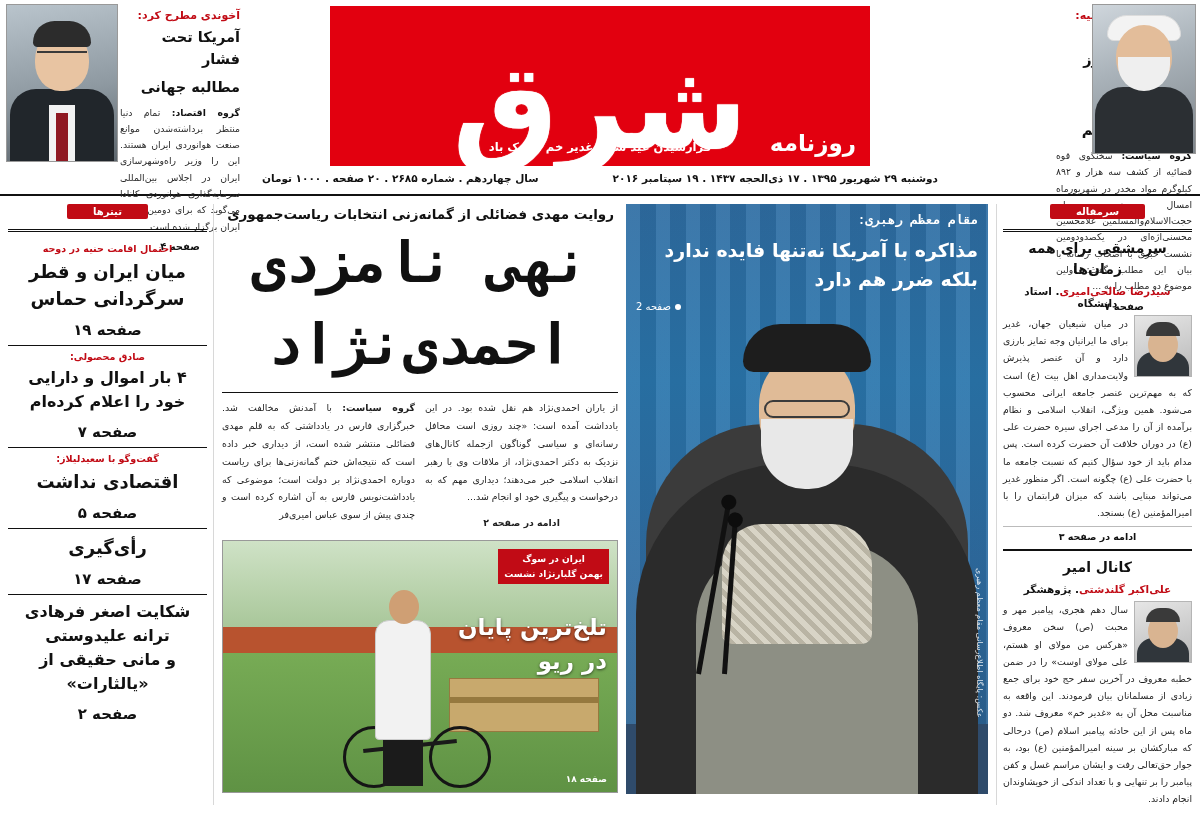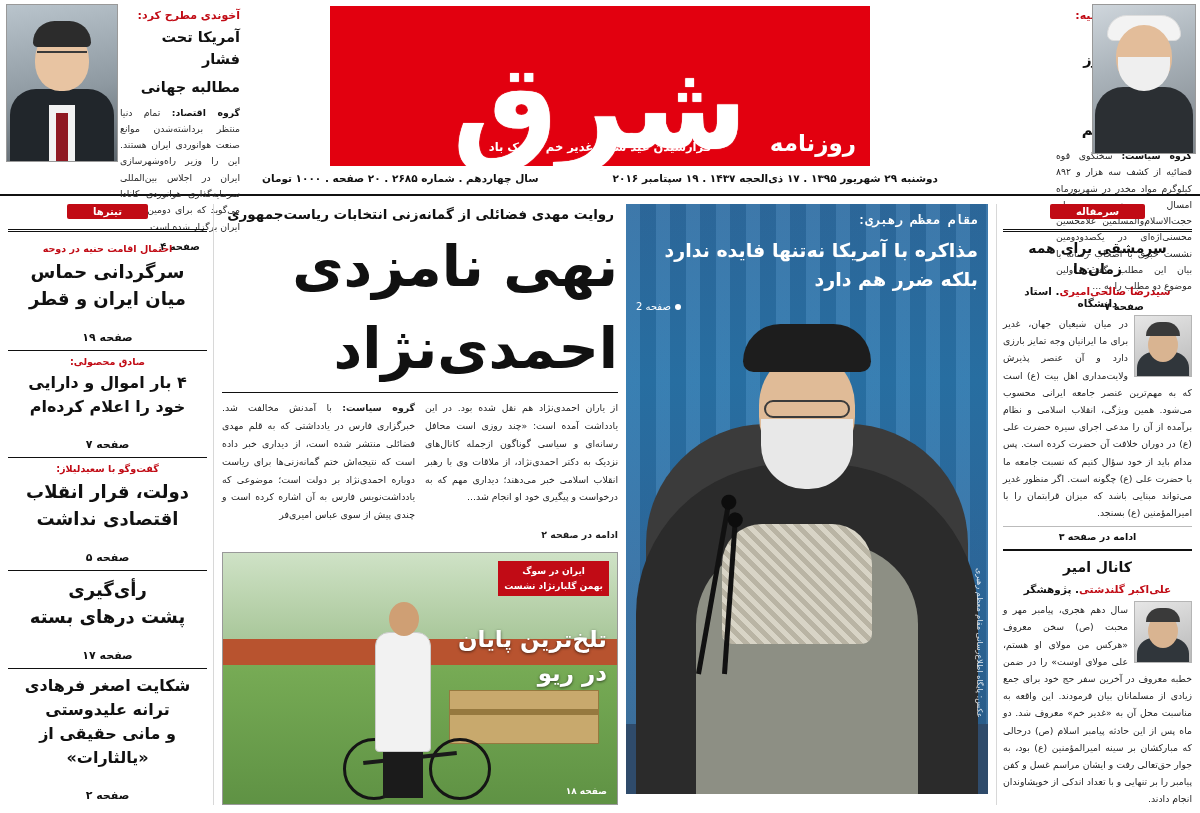--- a/index.html
+++ b/index.html
@@ -278,33 +278,34 @@
     writing-mode: vertical-rl; font-size: 8px; color: #fff; opacity: .85;
   }
 
   
   .col-lead { flex: 1; display: flex; flex-direction: column; }
   .lead-kicker {
     font-size: 13.5px; font-weight: bold; color: #111; text-align: right;
     padding: 2px 4px 6px 4px;
   }
   .lead-head {
-    text-align: right; font-weight: bold; color: #111;
+    text-align: center; font-weight: bold; color: #111;
     font-size: 56px; line-height: 1.18; letter-spacing: -1px;
     padding: 6px 0 10px 0;
+    font-family: Liberation Mono, monospace;
   }
   .lead-cols {
     display: flex; flex-direction: row; gap: 10px;
     border-top: 1px solid #111; padding-top: 6px;
   }
   .lead-cols .c {
     flex: 1; font-size: 9.4px; line-height: 1.9; text-align: justify; color: #1f1f1f;
   }
   .lead-cols .c .lead { font-weight: bold; }
-  .lead-cols .c .more { font-weight: bold; display: block; text-align: right; margin-top: 20px; }
+  .lead-cols .c .more { font-weight: bold; display: block; text-align: center; margin-top: 8px; }
 
   .sport-photo {
     margin-top: 8px; position: relative; width: 100%; height: 253px;
     border: 1px solid #999; overflow: hidden;
     background: linear-gradient(180deg,#8fbf6a 0%, #77ab55 45%, #5f9244 100%);
   }
   .sp-sky {
     position: absolute; top: 0; left: 0; right: 0; height: 86px;
     background: linear-gradient(180deg,#cfe2c6,#a9c79a);
   }
@@ -354,21 +355,21 @@
 
   
   .col-titles {
     width: 206px; border-right: 1px solid #d8d8d8; padding-right: 6px;
     display: flex; flex-direction: column;
   }
   .t-item { padding: 5px 2px 6px 2px; text-align: center; }
   .t-kicker { font-size: 9.6px; color: #c10b15; font-weight: bold; margin-bottom: 4px; }
   .t-head { font-size: 18px; font-weight: bold; color: #111; line-height: 1.5; }
   .t-head.sm { font-size: 16px; }
-  .t-page { font-size: 11px; font-weight: bold; color: #111; margin-top: 19px; }
+  .t-page { font-size: 15px; font-weight: bold; color: #111; margin-top: 9px; }
   .t-sep { border-top: 1px solid #111; }
 </style>
 </head>
 <body>
 
 <div id="page">
 
   <div class="masthead">
 
     <div class="mh-col-right">
@@ -525,45 +526,43 @@
         <div class="sp-pageref">صفحه ۱۸</div>
       </div>
     </div>
 
     <div class="col-titles">
       <div class="sec-tag">تیترها</div>
       <div class="rule-top"></div>
 
       <div class="t-item">
         <div class="t-kicker">احتمال اقامت حنیه در دوحه</div>
+        <div class="t-head">میان ایران و قطر</div>
         <div class="t-head">سرگردانی حماس</div>
-        <div class="t-head">میان ایران و قطر</div>
         <div class="t-page">صفحه ۱۹</div>
       </div>
       <div class="t-sep"></div>
 
       <div class="t-item">
         <div class="t-kicker">صادق محصولی:</div>
         <div class="t-head sm">۴ بار اموال و دارایی</div>
         <div class="t-head sm">خود را اعلام کرده‌ام</div>
         <div class="t-page">صفحه ۷</div>
       </div>
       <div class="t-sep"></div>
 
       <div class="t-item">
         <div class="t-kicker">گفت‌وگو با سعیدلیلاز:</div>
-        <div class="t-head">دولت، قرار انقلاب</div>
         <div class="t-head">اقتصادی نداشت</div>
         <div class="t-page">صفحه ۵</div>
       </div>
       <div class="t-sep"></div>
 
       <div class="t-item">
         <div class="t-head">رأی‌گیری</div>
-        <div class="t-head">پشت درهای بسته</div>
         <div class="t-page">صفحه ۱۷</div>
       </div>
       <div class="t-sep"></div>
 
       <div class="t-item">
         <div class="t-head sm">شکایت اصغر فرهادی</div>
         <div class="t-head sm">ترانه علیدوستی</div>
         <div class="t-head sm">و مانی حقیقی از «یالثارات»</div>
         <div class="t-page">صفحه ۲</div>
       </div>

